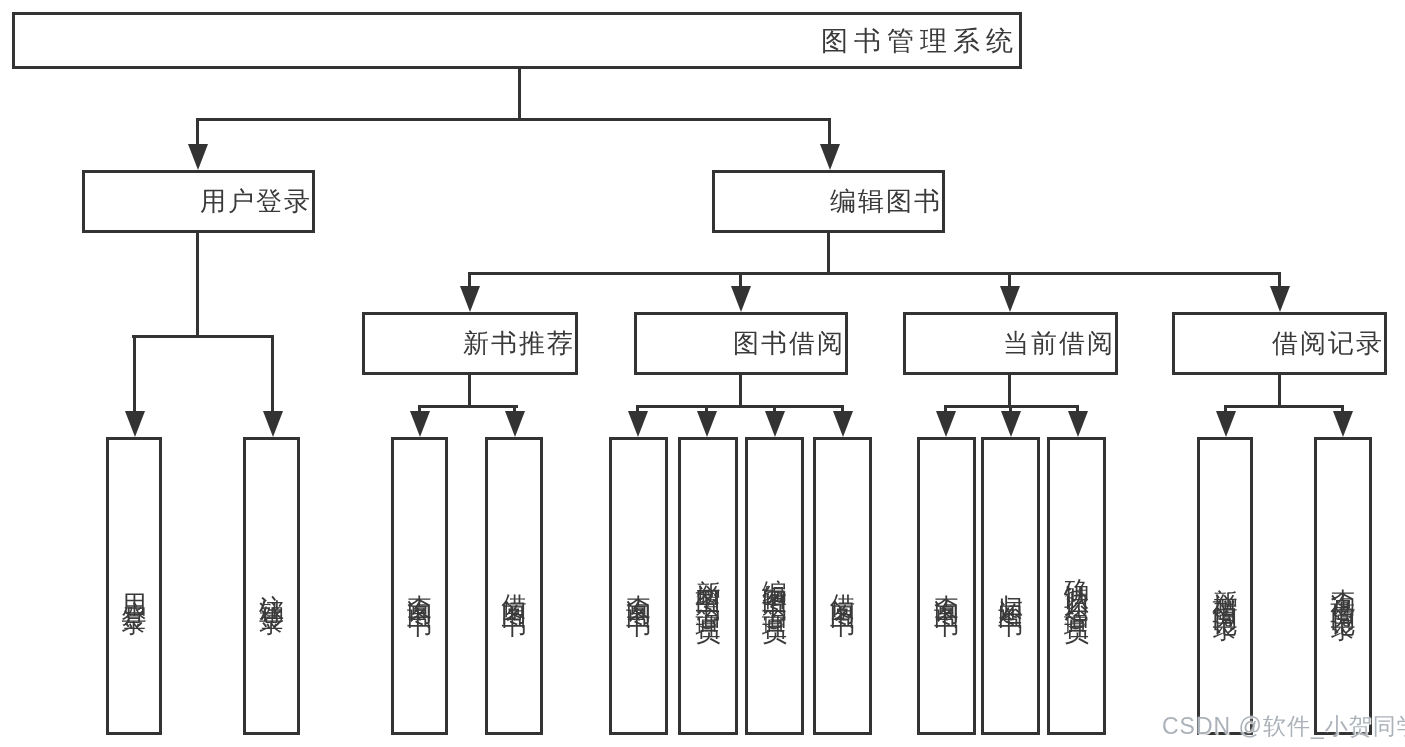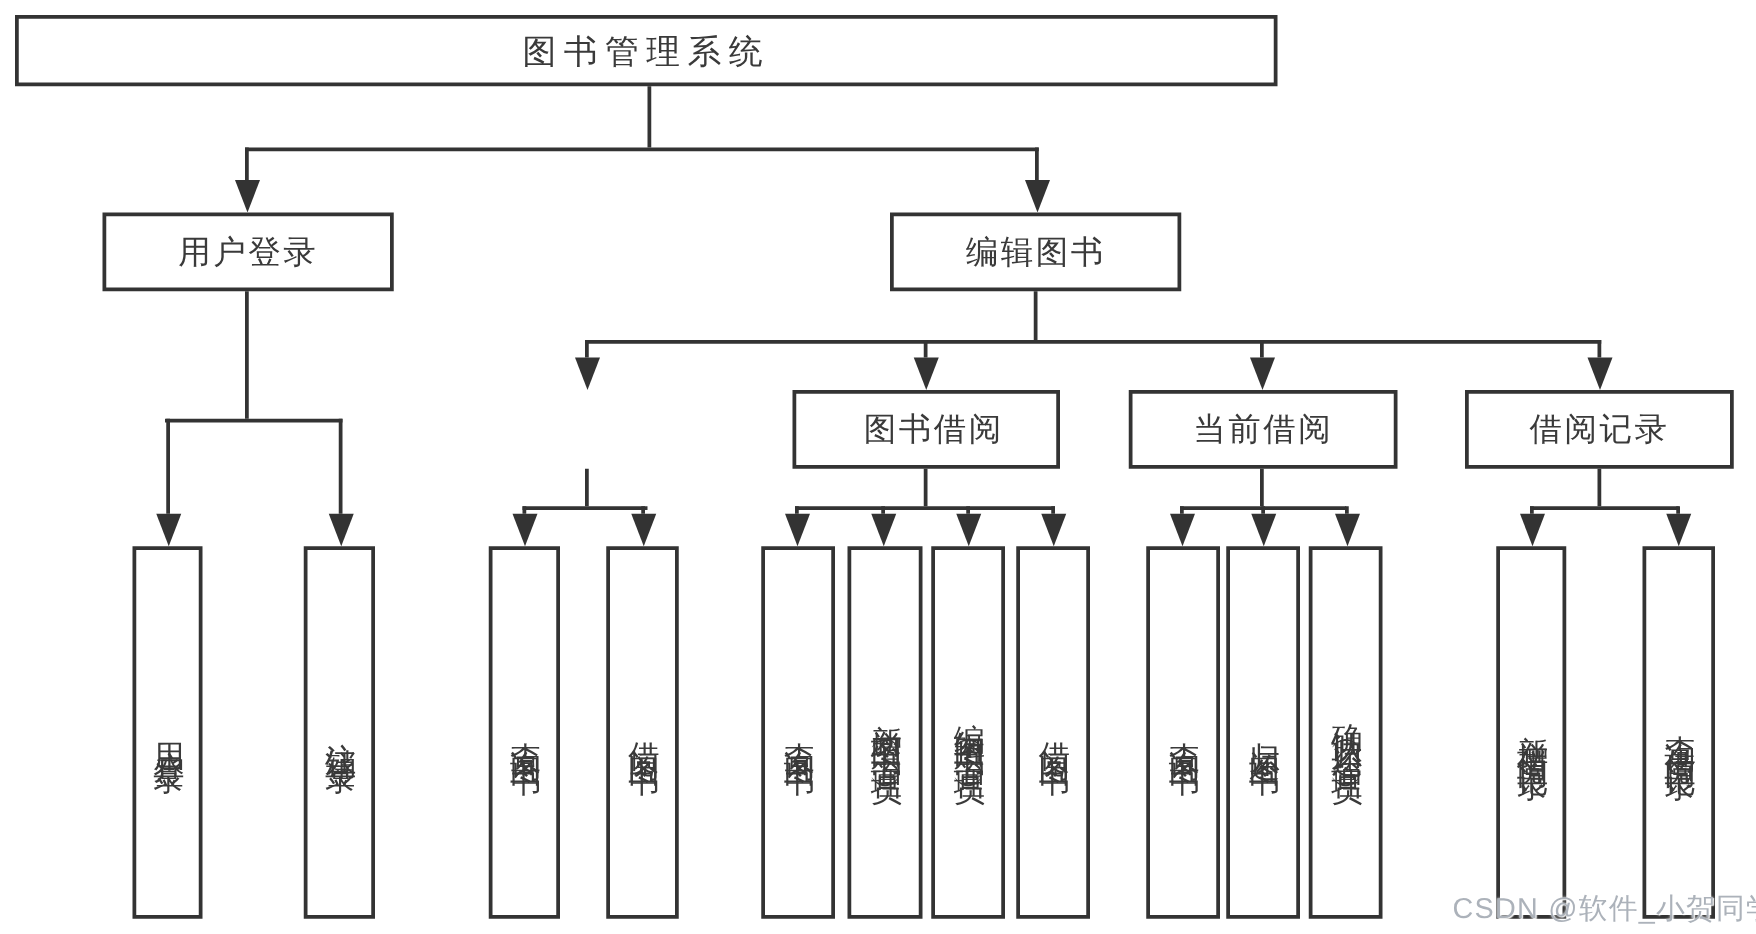--- a/index.html
+++ b/index.html
@@ -3,21 +3,21 @@
 <meta charset="utf-8">
 <style>
   html,body{margin:0;padding:0;background:#fff;}
   .stage{
     position:relative;width:1405px;height:747px;background:#ffffff;
     font-family:"Liberation Sans",sans-serif;color:#3a3a3a;overflow:hidden;
   }
   
   .box{
     position:absolute;box-sizing:border-box;background:#fff;
-    border:3px solid #333333;display:flex;align-items:center;justify-content:center;
+    border:3px solid #333333;display:flex;align-items:center;justify-content:flex-end;
     font-size:26px;letter-spacing:2px;white-space:nowrap;
   }
   .box.root{font-size:27px;letter-spacing:6px;}
   .leaf{
     position:absolute;box-sizing:border-box;background:#fff;
     border:3px solid #333333;display:flex;align-items:center;justify-content:center;
     top:437px;height:298px;
   }
   .vtext{
     writing-mode:vertical-rl;text-orientation:mixed;
@@ -64,20 +64,23 @@
   <div class="arr" style="left:133px;top:335px;height:76px;"></div>
   <div class="arr" style="left:271px;top:335px;height:76px;"></div>
 
   <div class="line" style="left:827px;top:233px;width:3px;height:39px;"></div>
   <div class="line" style="left:468px;top:272px;width:813px;height:3px;"></div>
   <div class="arr" style="left:468px;top:272px;height:14px;"></div>
   <div class="arr" style="left:739px;top:272px;height:14px;"></div>
   <div class="arr" style="left:1008px;top:272px;height:14px;"></div>
   <div class="arr" style="left:1278px;top:272px;height:14px;"></div>
 
+  <div class="box" style="left:362px;top:312px;width:216px;height:63px;">
+    <span>新书推荐</span>
+  </div>
   <div class="box" style="left:634px;top:312px;width:214px;height:63px;padding-left:12px;">
     <span>图书借阅</span>
   </div>
   <div class="box" style="left:903px;top:312px;width:215px;height:63px;">
     <span>当前借阅</span>
   </div>
   <div class="box" style="left:1172px;top:312px;width:215px;height:63px;">
     <span>借阅记录</span>
   </div>
 

